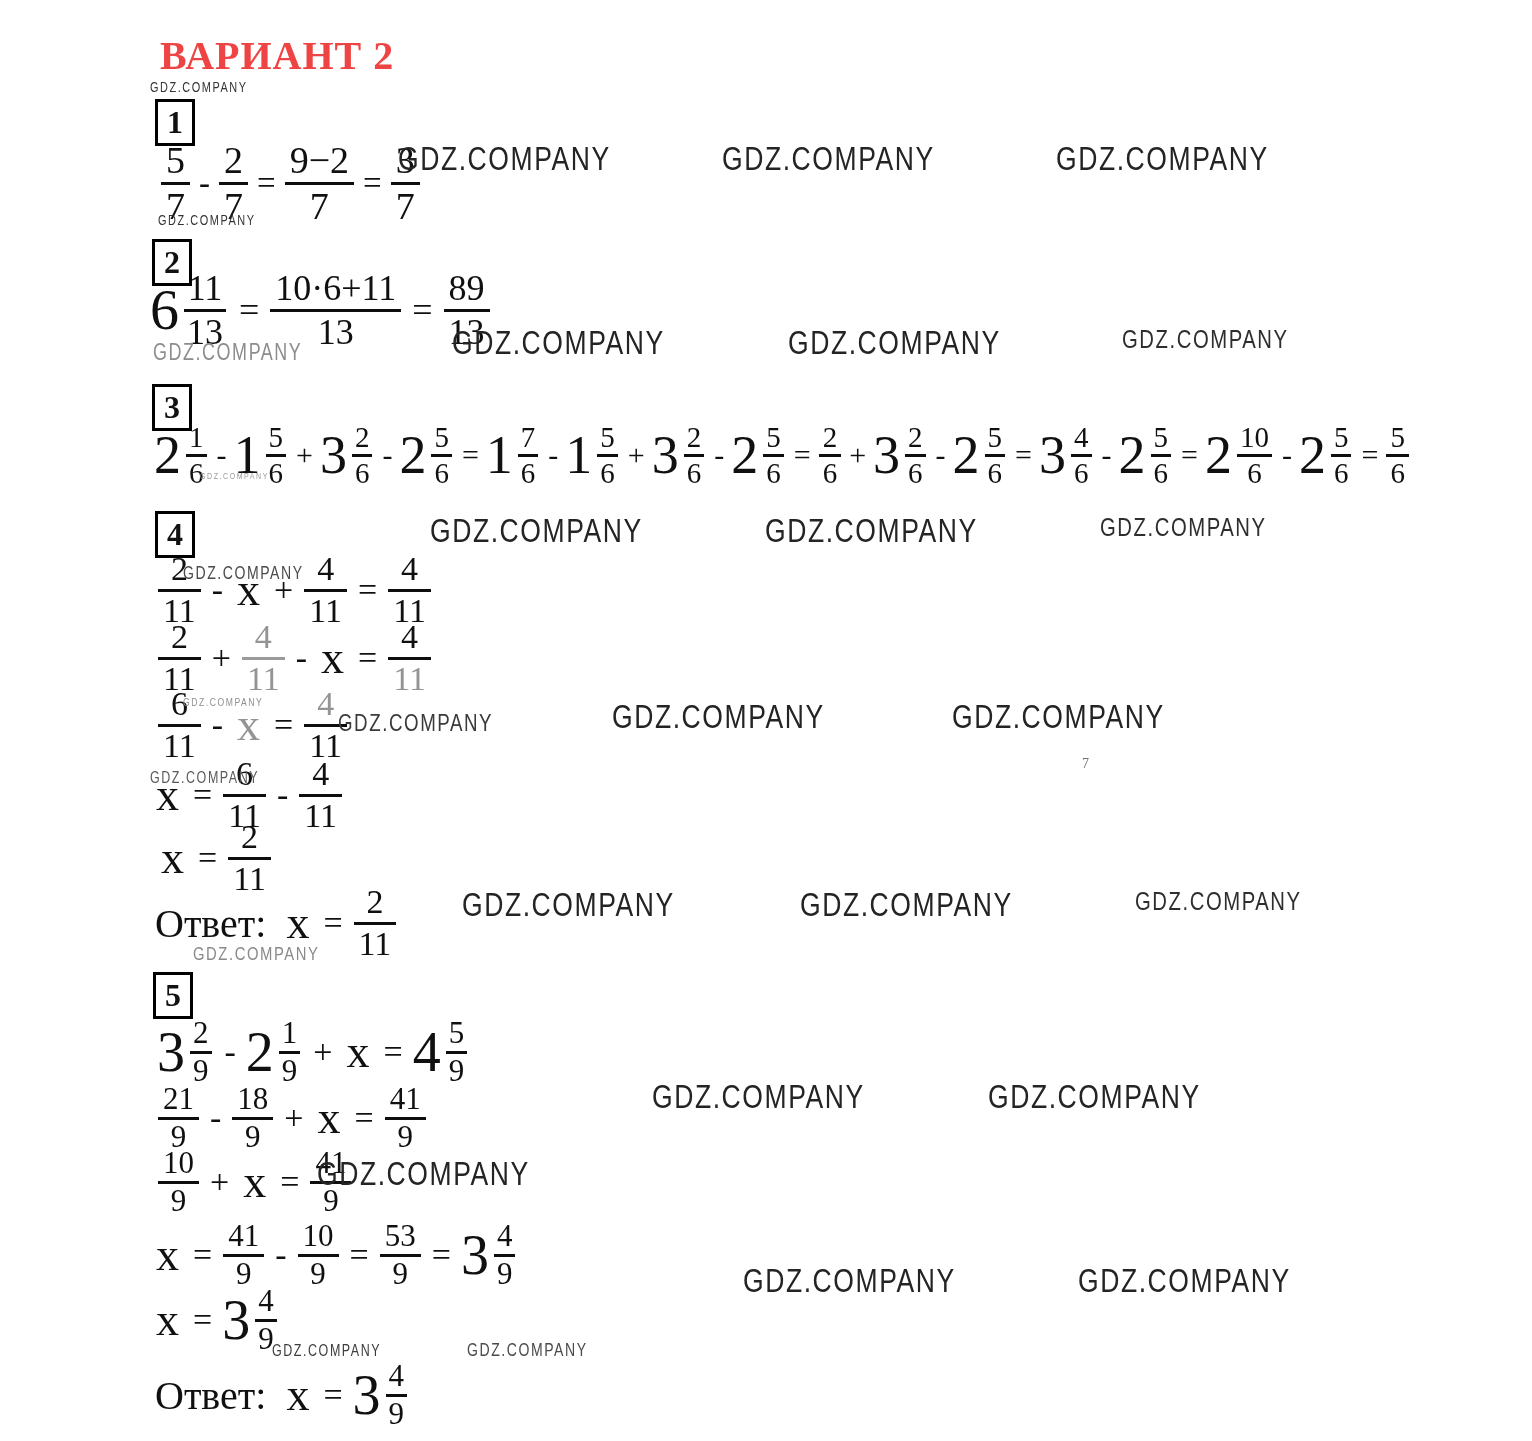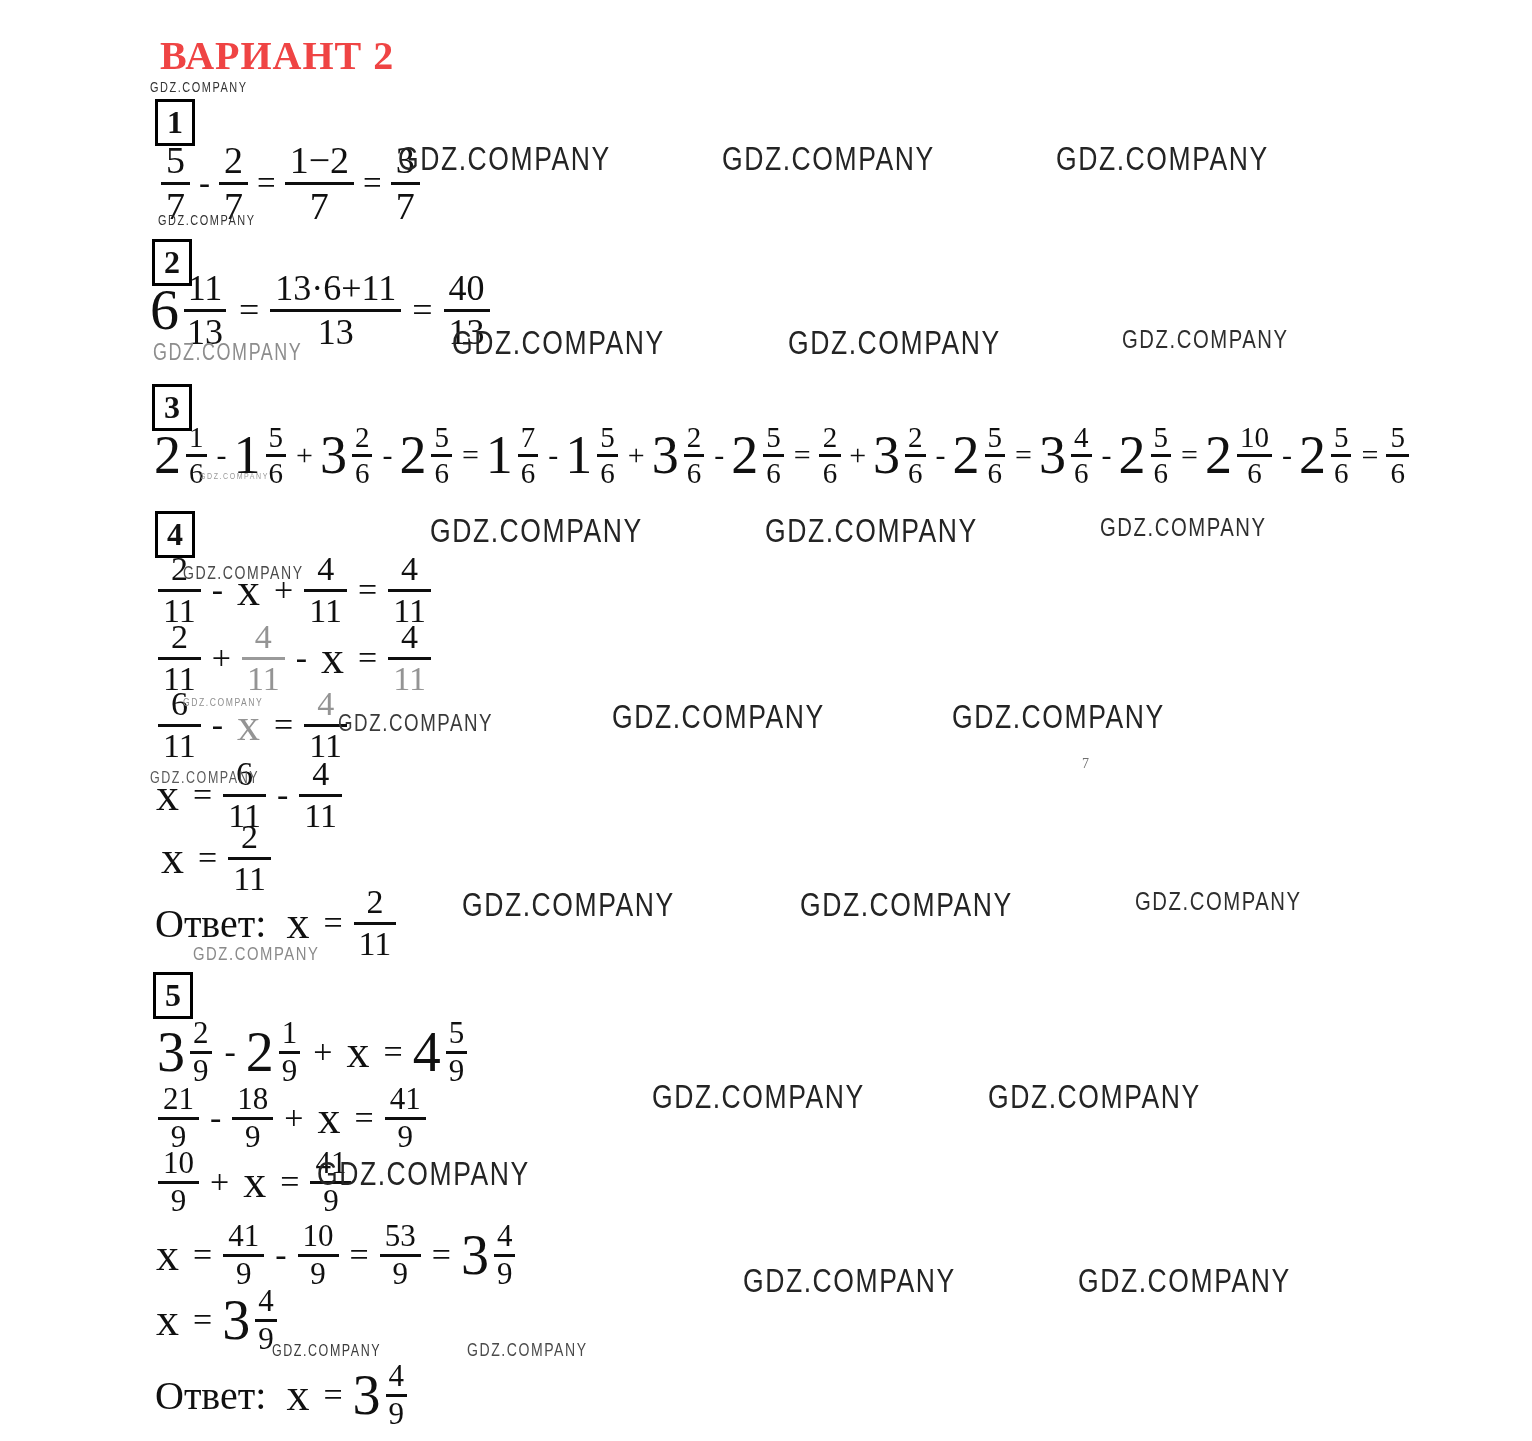--- a/index.html
+++ b/index.html
@@ -88,21 +88,21 @@
         <span class="den">7</span>
       </span>
       <span class="op">-</span>
       <span class="frac">
         <span class="num">2</span>
         <span class="bar"></span>
         <span class="den">7</span>
       </span>
       <span class="op">=</span>
       <span class="frac">
-        <span class="num">1−2</span>
+        <span class="num">9−2</span>
         <span class="bar"></span>
         <span class="den">7</span>
       </span>
       <span class="op">=</span>
       <span class="frac">
         <span class="num">3</span>
         <span class="bar"></span>
         <span class="den">7</span>
       </span>
     </div>
@@ -110,27 +110,27 @@
       <span class="mixed">
         <span class="whole">6</span>
         <span class="frac">
           <span class="num">11</span>
           <span class="bar"></span>
           <span class="den">13</span>
         </span>
       </span>
       <span class="op">=</span>
       <span class="frac">
-        <span class="num">13·6+11</span>
+        <span class="num">10·6+11</span>
         <span class="bar"></span>
         <span class="den">13</span>
       </span>
       <span class="op">=</span>
       <span class="frac">
-        <span class="num">40</span>
+        <span class="num">89</span>
         <span class="bar"></span>
         <span class="den">13</span>
       </span>
     </div>
   <div class="eq fs-c" style="left:152px;top:405px">
       <span class="mixed">
         <span class="whole">2</span>
         <span class="frac">
           <span class="num">1</span>
           <span class="bar"></span>

